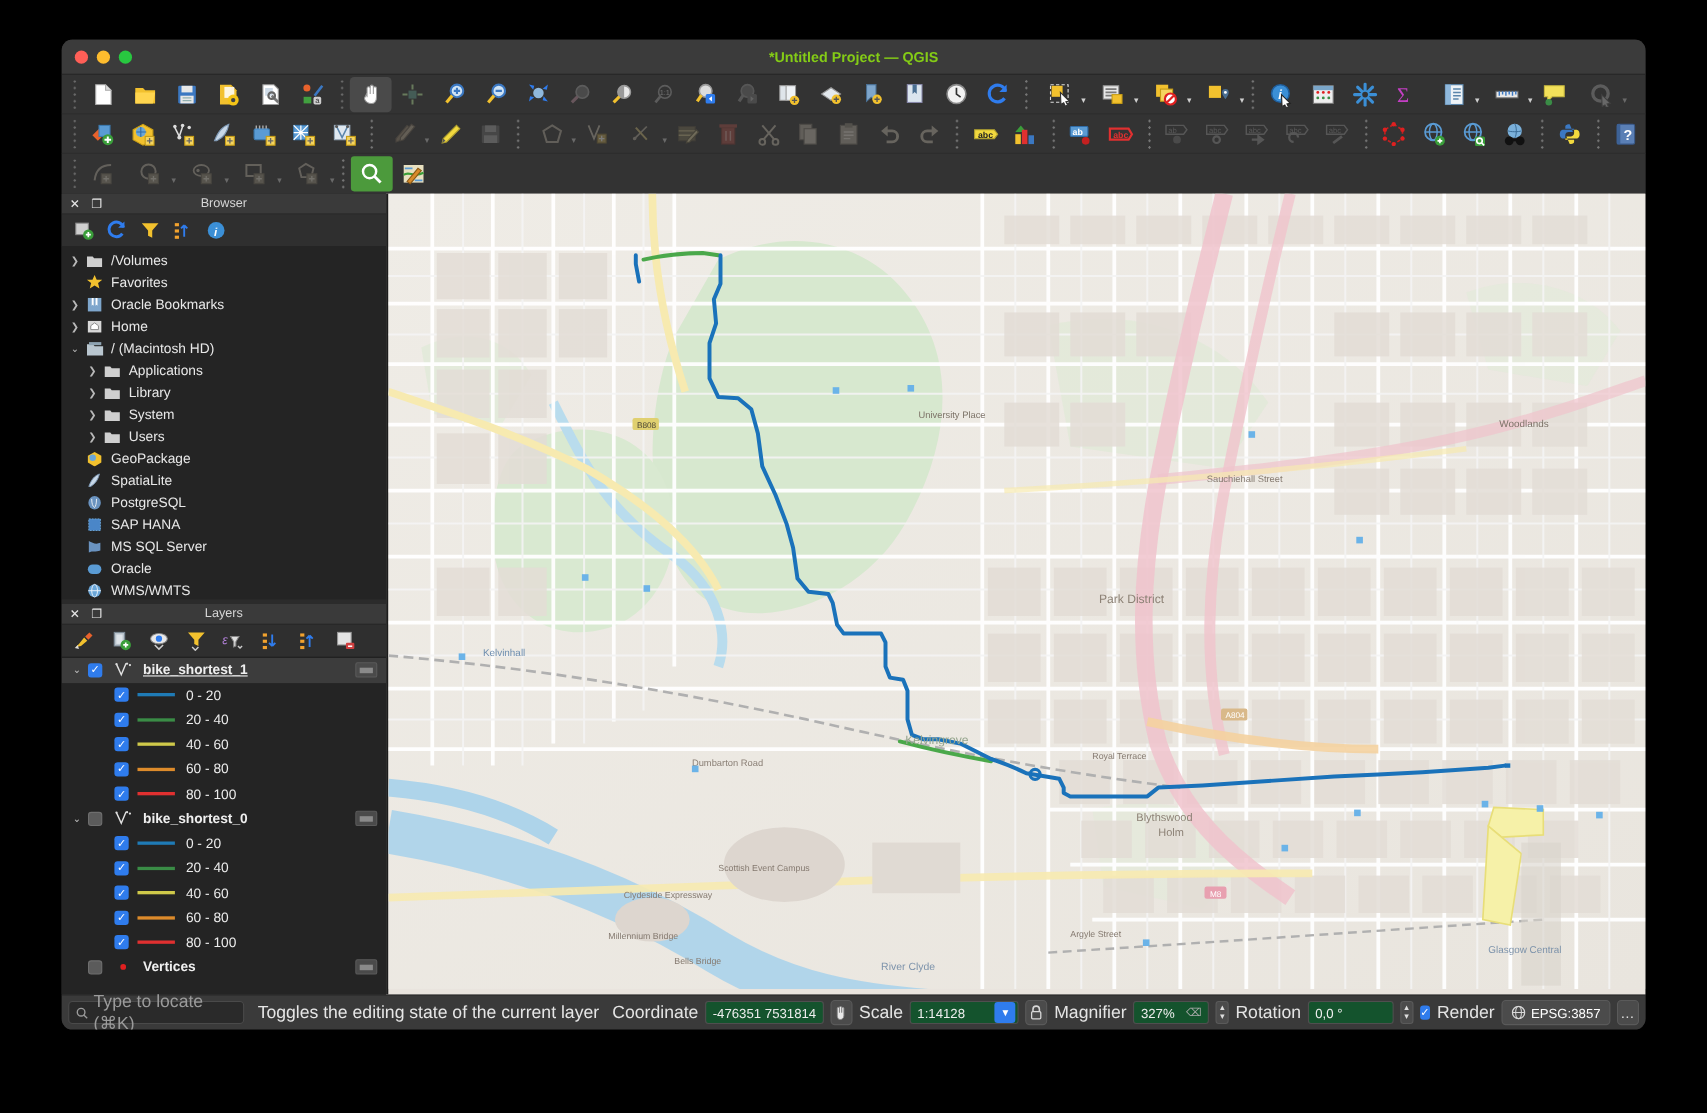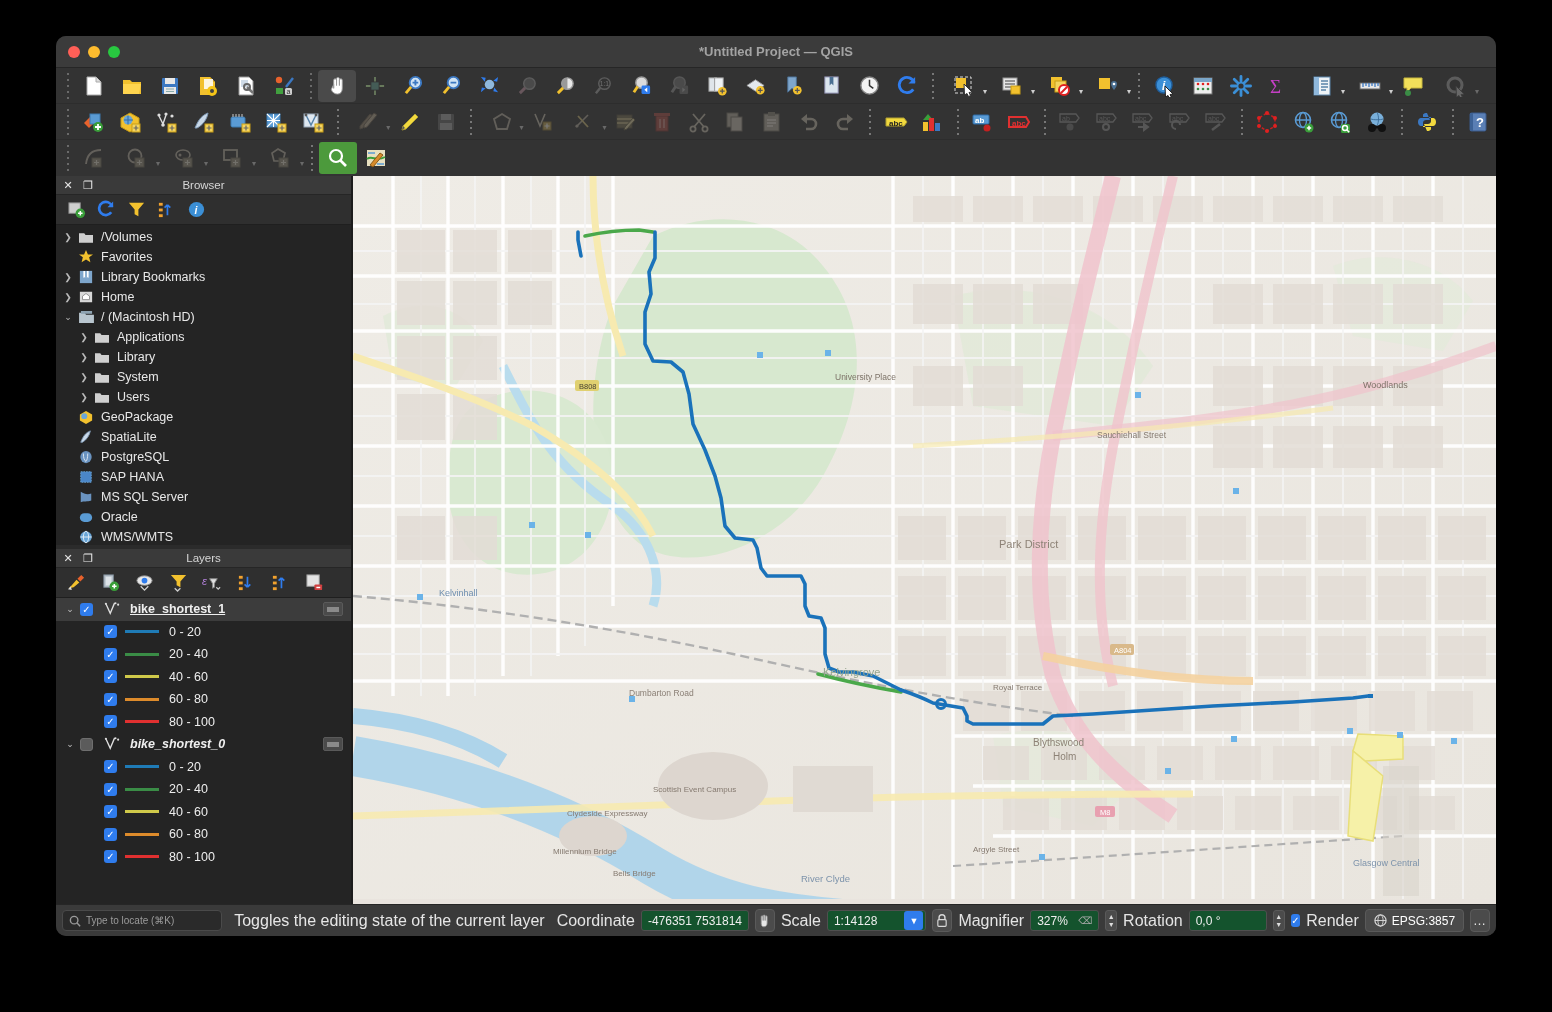--- a/index.html
+++ b/index.html
@@ -26,21 +26,21 @@
     position: relative; flex: 0 0 32px;
     border-bottom: 1px solid #262626;
   }
   .traffic { display: flex; gap: 8px; padding-left: 12px; }
   .tl { width: 12px; height: 12px; border-radius: 50%; }
   .tl.red { background: #ff5f57; }
   .tl.yellow { background: #febc2e; }
   .tl.green { background: #28c840; }
   .title-text {
     position: absolute; left: 0; right: 0; text-align: center;
-    font-size: 13px; font-weight: bold; color: #a3a3a3;
+    font-size: 13px; font-weight: bold; color: #84cc16;
     pointer-events: none;
   }
   
   .toolbars { background: #333333; flex: 0 0 auto; }
   .tbrow {
     height: 36px; display: flex; align-items: center;
     padding-left: 4px; gap: 0px;
   }
   .tbrow.r1 { border-bottom: 1px solid #2d2d2d; }
   .tbrow.r2 { border-bottom: 1px solid #2d2d2d; }
@@ -101,21 +101,21 @@
   .lrow { display: flex; align-items: center; height: 22.5px; padding-left: 4px; position: relative; }
   .lrow.sel { background: #3c3c3c; }
   .lrow .arrow { width: 20px; text-align: center; color: #c0c0c0; font-size: 9px; flex: 0 0 20px; }
   .cb {
     width: 13px; height: 13px; border-radius: 3px; flex: 0 0 13px;
     display: flex; align-items: center; justify-content: center;
     font-size: 10px; color: #fff;
   }
   .cb.on { background: #2f7ced; }
   .cb.off { background: #5b5b5b; border: 1px solid #6e6e6e; }
-  .lname { padding-left: 7px; font-style: italic; font-weight: bold; white-space: nowrap; }
+  .lname { padding-left: 7px; font-weight: bold; white-space: nowrap; }
   .lname.cur { text-decoration: underline; font-style: normal; }
   .legrow { display: flex; align-items: center; height: 22.5px; padding-left: 48px; }
   .swatch { width: 34px; height: 3px; margin-left: 8px; flex: 0 0 34px; }
   .leglbl { padding-left: 10px; font-size: 12.5px; color: #ededed; }
   .editbox {
     position: absolute; right: 8px; top: 4px;
     width: 20px; height: 14px; background: #4a4a4a; border: 1px solid #5a5a5a;
     border-radius: 2px;
   }
   .editbox::after {
@@ -128,21 +128,21 @@
   .mapcanvas { position: absolute; inset: 0; }
   
   .statusbar {
     height: 32px; flex: 0 0 32px; background: #3a3a3a;
     display: flex; align-items: center; padding: 0 6px; gap: 6px;
     border-top: 1px solid #262626; font-size: 12px; color: #e2e2e2;
   }
   .locate {
     width: 210px; height: 21px; background: #2a2a2a; border: 1px solid #4a4a4a;
     border-radius: 4px; display: flex; align-items: center; padding: 0 6px; gap: 5px;
-    color: #9b9b9b; font-size: 10px;
+    color: #9b9b9b; font-size: 16px;
   }
   .statusmsg { margin-left: 6px; color: #e6e6e6; font-size: 16px; white-space: nowrap; }
   .sb-lbl { color: #e4e4e4; font-size: 16px; white-space: nowrap; }
   .sb-field {
     height: 21px; background: #14532d; border: 1px solid #4f4f4f; border-radius: 3px;
     display: flex; align-items: center; padding: 0 6px; color: #eee; font-size: 12px;
     white-space: nowrap;
   }
   .sb-btn {
     width: 26px; height: 23px; background: #4b4b4b; border: 1px solid #5a5a5a;
@@ -838,21 +838,21 @@
               <span class="lbl">Favorites</span>
             </div>
             <div class="row">
               <span class="arrow">❯</span>
               <span class="ico">
                 <svg width="14" height="14" viewBox="0 0 16 16">
                   <rect x="1" y="1" width="14" height="14" fill="#7ea6cc"></rect>
                   <path d="M5 1h2v8l-1-1-1 1zM9 1h2v8l-1-1-1 1z" fill="#fff"></path>
                 </svg>
               </span>
-              <span class="lbl">Library Bookmarks</span>
+              <span class="lbl">Oracle Bookmarks</span>
             </div>
             <div class="row">
               <span class="arrow">❯</span>
               <span class="ico">
                 <svg width="14" height="14" viewBox="0 0 16 16">
                   <rect x="1" y="2" width="14" height="12" fill="#d8d8d8"></rect>
                   <path d="M4 11V7l4-3 4 3v4z" fill="#fff" stroke="#888"></path>
                 </svg>
               </span>
               <span class="lbl">Home</span>
@@ -1112,20 +1112,31 @@
             </div>
             <div class="legrow">
               <span class="cb on">✓</span>
               <span class="swatch" style="background:#dd8b2b"></span>
               <span class="leglbl">60 - 80</span>
             </div>
             <div class="legrow">
               <span class="cb on">✓</span>
               <span class="swatch" style="background:#e03030"></span>
               <span class="leglbl">80 - 100</span>
+            </div>
+            <div class="lrow">
+              <span class="arrow"></span>
+              <span class="cb off"></span>
+              <span style="width:22px;display:flex;align-items:center;justify-content:center;margin-left:8px;">
+                <svg width="10" height="10" viewBox="0 0 10 10">
+                  <circle cx="5" cy="5" r="2.6" fill="#e02020"></circle>
+                </svg>
+              </span>
+              <span class="lname">Vertices</span>
+              <span class="editbox"></span>
             </div>
           </div>
       </div>
     </div>
 
     <div class="map">
       <svg class="mapcanvas" viewBox="0 0 1143 723" preserveAspectRatio="none">
         <defs>
           <pattern id="blockhatch" width="18" height="18" patternUnits="userSpaceOnUse">
             <rect width="18" height="18" fill="#ece6e1"></rect>

